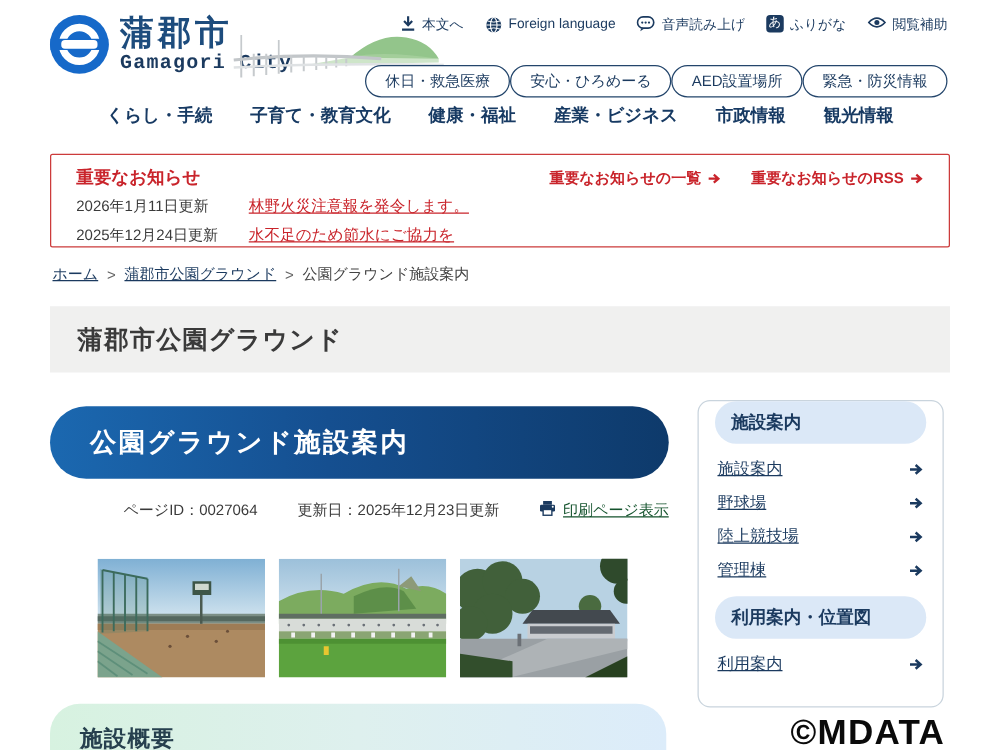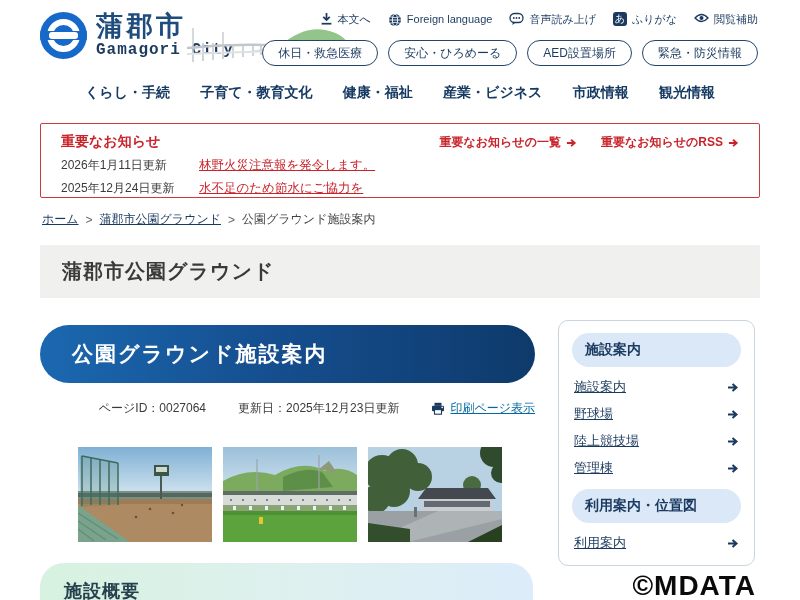--- a/index.html
+++ b/index.html
@@ -17,21 +17,21 @@
   .logo-jp { font-size:27px; font-weight:bold; color:#1d4c7d; letter-spacing:3px; line-height:1.05; }
   .logo-en { font-size:16px; font-weight:bold; color:#1b3a5f; letter-spacing:1px; margin-top:1px;font-family:Liberation Mono, monospace; }
 
   .illustration { position:absolute; left:185px; top:14px; }
 
   .util-row { position:absolute; right:42px; top:12px; display:flex; align-items:center; gap:17px; }
   .util-item { display:flex; align-items:flex-start; gap:5px; font-size:11px; color:#1b3a5f; cursor:pointer; white-space:nowrap; }
   .util-item svg { display:block; }
   .aicon { width:14px; height:14px; background:#1b3a5f; border-radius:3px; color:#fff; font-size:10px; line-height:14px; text-align:center; }
 
-  .quick-row { position:absolute; right:42px; top:40px; display:flex; gap:10px; }
+  .quick-row { position:absolute; right:42px; top:52px; display:flex; }
   .pill-btn { height:26px; padding:0 15px; border:1.5px solid #23456b; border-radius:14px; background:#fff;
               font-size:12px; color:#1b3a5f; display:flex; align-items:center; cursor:pointer; white-space:nowrap; }
 
   
   .nav { position:absolute; left:40px; top:84px; width:720px; display:flex; justify-content:space-between; padding:0 45px; }
   .nav-item { font-size:14px; font-weight:bold; color:#173a63; cursor:pointer; white-space:nowrap; }
 
   
   .notice { position:absolute; left:40px; top:123px; width:720px; height:75px; border:1.5px solid #cc3b3b; border-radius:2px; background:#fff; padding:9px 20px 0 20px; }
   .notice-head { display:flex; justify-content:space-between; align-items:center; }
@@ -51,33 +51,33 @@
   .title-band { position:absolute; left:40px; top:245px; width:720px; height:53px; background:#f0f0ef; display:flex; align-items:center; }
   .title-band span { margin-left:22px; font-size:20px; font-weight:600; color:#3a3a3a; letter-spacing:1px; }
 
   
   .h1-banner { position:absolute; left:40px; top:325px; width:495px; height:58px; border-radius:29px;
                background:linear-gradient(90deg,#1b68b0 0%,#154f90 45%,#0e3a6b 100%);
                display:flex; align-items:center; }
   .h1-banner span { margin-left:32px; font-size:21px; font-weight:bold; color:#fff; letter-spacing:2px; }
 
   .meta-row { position:absolute; left:40px; top:400px; width:495px; display:flex; justify-content:flex-end; align-items:center; gap:32px; font-size:12px; color:#3a3a3a; }
-  .print-link { display:flex; align-items:center; gap:5px; color:#0369a1; cursor:pointer; }
+  .print-link { display:flex; gap:5px; color:#14532d; cursor:pointer; }
   .print-link span { text-decoration:underline; }
 
   .photos { position:absolute; left:78px; top:447px; display:flex; gap:11px; }
   .photo { width:134px; height:95px; display:block; }
 
   .overview-bar { position:absolute; left:40px; top:563px; width:493px; height:60px; border-radius:24px 24px 0 0;
                   background:linear-gradient(90deg,#d7f2e0 0%,#def0ee 50%,#dcecfa 100%); }
   .overview-bar span { display:block; margin:16px 0 0 24px; font-size:18px; font-weight:bold; color:#26404e; letter-spacing:1px; }
 
   
   .sidebar { position:absolute; left:558px; top:320px; width:197px; height:246px; background:#fff;
-             border:1px solid #c9d4dd; border-radius:10px; padding:12px 13px; }
+             border:1px solid #c9d4dd; border-radius:10px; padding:0 13px; }
   .side-pill { background:#dbe8f7; border-radius:17px; padding:8px 13px; font-size:14px; font-weight:bold; color:#1b3a5f; }
   .side-links { margin:6px 2px 8px 2px; }
   .side-link { display:flex; justify-content:space-between; align-items:center; height:27px; cursor:pointer; }
   .side-link .lbl { font-size:13px; color:#1b3a5f; text-decoration:underline; }
   .side-link svg { flex:0 0 auto; }
 
   
   .watermark { position:absolute; right:8px; bottom:-2px; font-size:28px; font-weight:600; color:#0a0a0a; letter-spacing:1px; }
 </style>
 </head>

